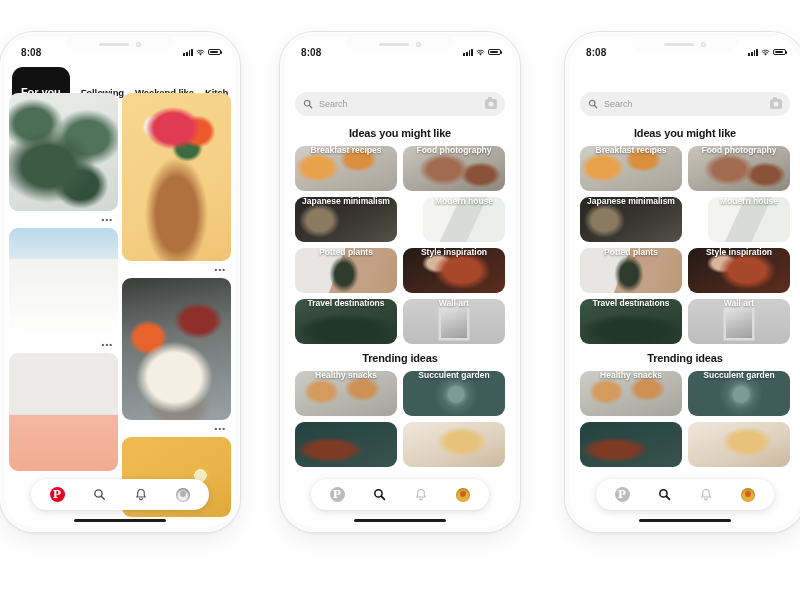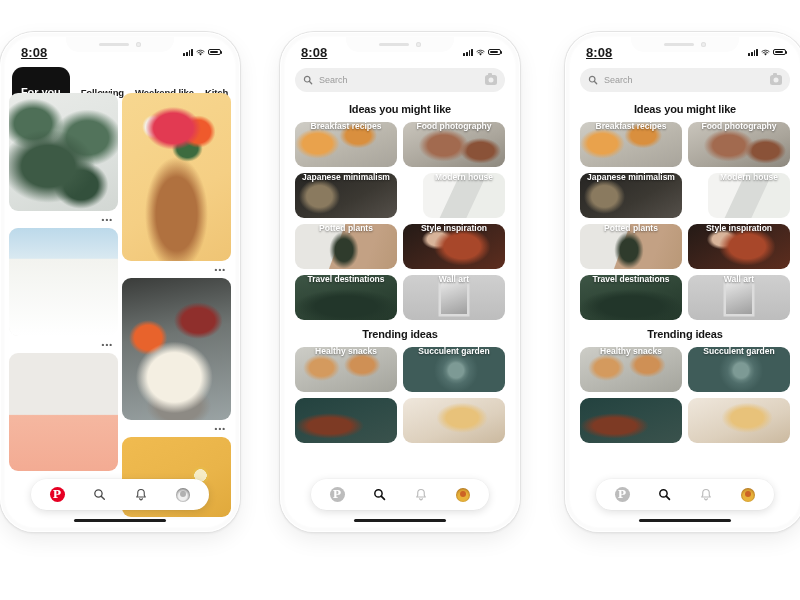--- a/index.html
+++ b/index.html
@@ -44,21 +44,21 @@
   }
   .speaker{width:30px;height:3px;border-radius:2px;background:#e2e2e2;}
   .frontcam{width:5px;height:5px;border-radius:50%;background:#eeeeee;
             box-shadow:inset 0 0 0 1px #e0e0e0;}
 
   
   .statusbar{
     position:relative;height:22px;display:flex;align-items:center;
     justify-content:space-between;padding:4px 14px 0 16px;z-index:21;
   }
-  .sb-time{font-size:13px;font-weight:bold;color:#1a1a1a;letter-spacing:.1px;text-decoration:underline;}
+  .sb-time{font-size:10px;font-weight:bold;color:#1a1a1a;letter-spacing:.1px;}
   .sb-right{display:flex;align-items:center;gap:3px;}
   .ico-signal{display:flex;align-items:flex-end;gap:1px;height:7px;}
   .ico-signal i{width:1.7px;background:#1a1a1a;border-radius:.5px;display:block;}
   .ico-signal i:nth-child(1){height:2.5px;}
   .ico-signal i:nth-child(2){height:4px;}
   .ico-signal i:nth-child(3){height:5.5px;}
   .ico-signal i:nth-child(4){height:7px;}
   .ico-wifi{width:9px;height:7px;}
   .ico-batt{width:13px;height:6.5px;border:1px solid #1a1a1a;border-radius:2px;
             position:relative;box-sizing:border-box;}
@@ -116,21 +116,21 @@
   .ph-bird{background:
       linear-gradient(180deg,#eceae6 0 52%, #f5b7a0 53%, #f3ab93 100%);}
   .ph-lemon{background:
       radial-gradient(circle 16px at 72% 48%, #f6ecc6 0 38%, #e8ba4a 40% 50%, rgba(232,186,74,0) 56%),
       linear-gradient(150deg,#f0bb50 0%,#e9b449 60%,#e0a93c 100%);}
 
   
   .searchwrap{padding:5px 10px 3px 10px;}
   .searchbar{
     height:24px;background:#efefef;border-radius:13px;display:flex;align-items:center;
-    padding:0 8px;gap:6px;
+    padding:0 8px;gap:6px;margin-top:24px;
   }
   .searchbar .stext{font-size:9px;color:#9b9b9b;flex:1;}
   .cam{width:12px;height:10px;background:#c9c9c9;border-radius:2.5px;position:relative;}
   .cam::before{content:"";position:absolute;left:50%;top:50%;transform:translate(-50%,-50%);
     width:5px;height:5px;border-radius:50%;background:#f0f0f0;}
   .cam::after{content:"";position:absolute;left:2.5px;top:-1.6px;width:4px;height:2px;
     background:#c9c9c9;border-radius:1px 1px 0 0;}
 
   .sec-title{
     text-align:center;font-size:11px;font-weight:bold;color:#141414;

